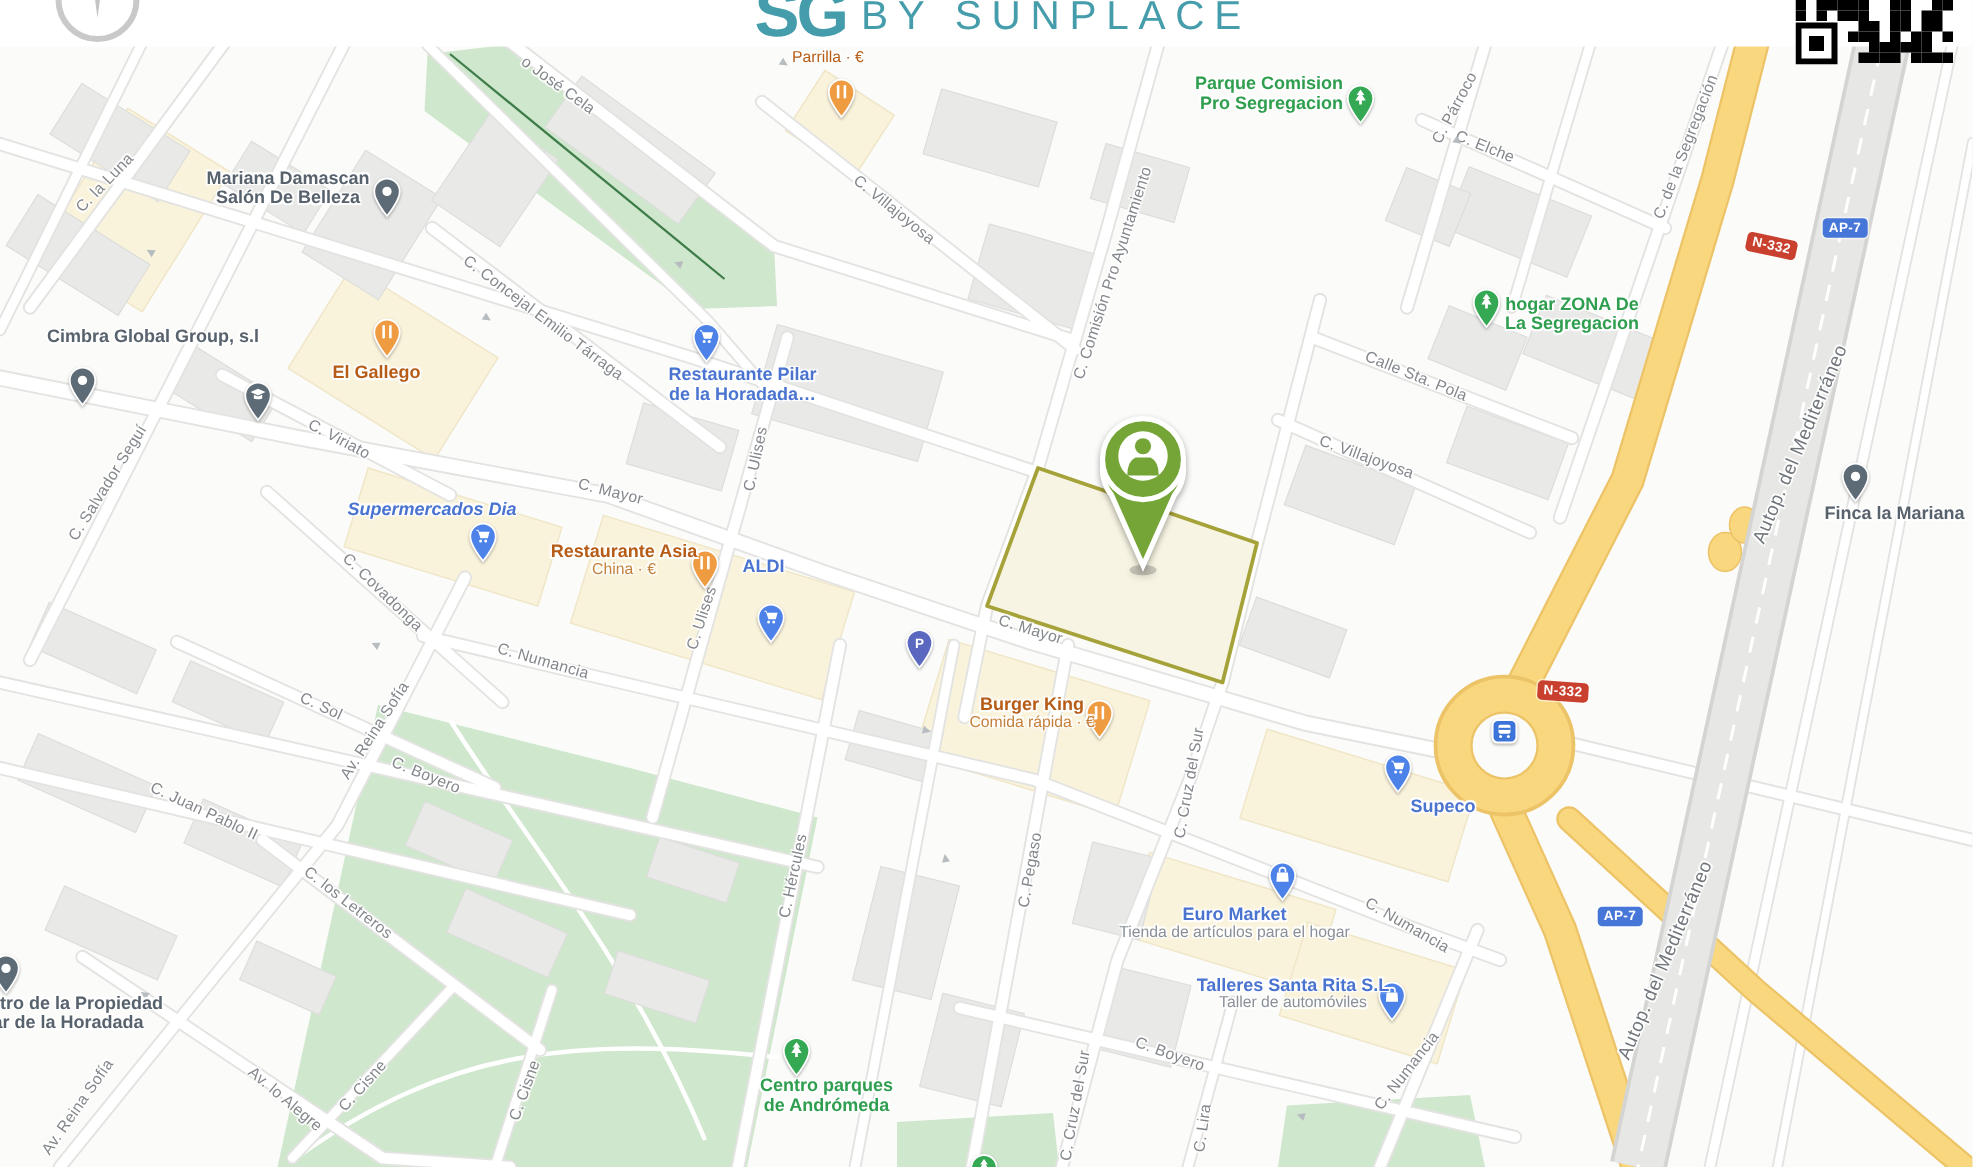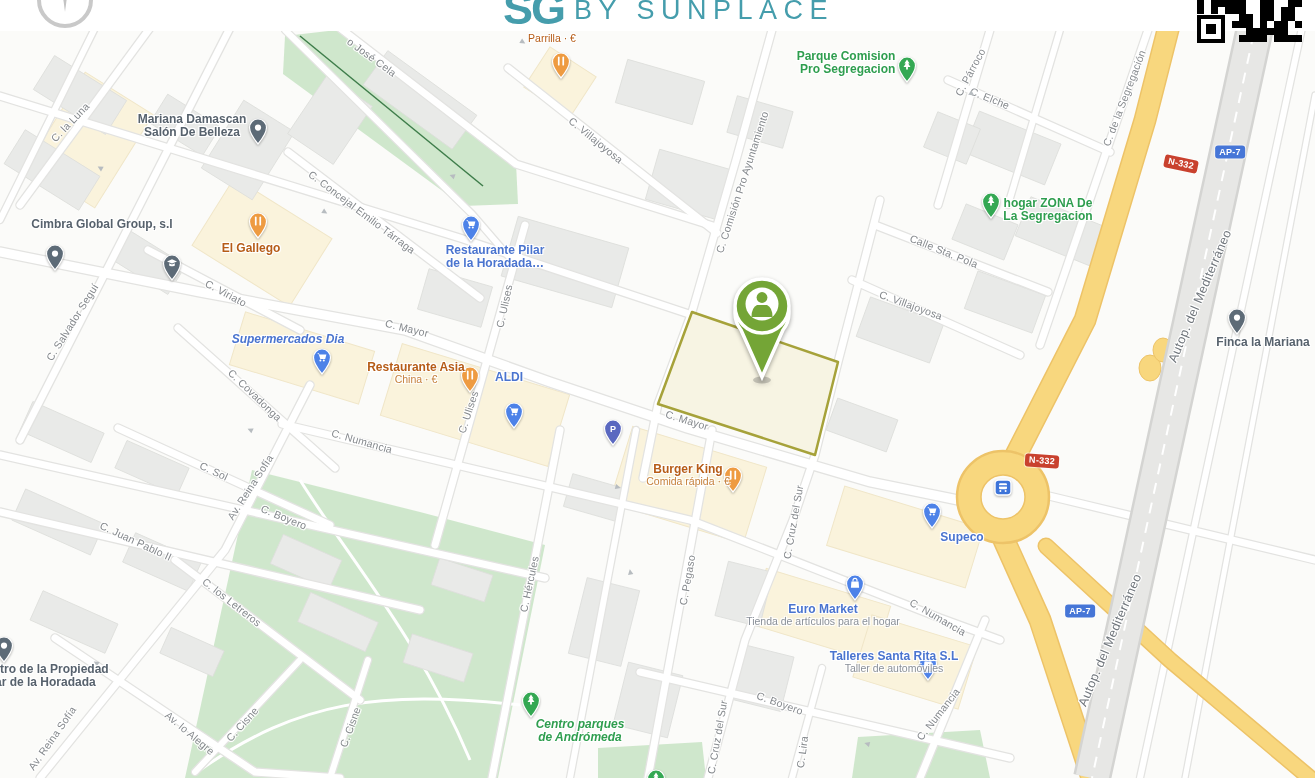--- a/index.html
+++ b/index.html
@@ -366,21 +366,21 @@
         </svg></div>
       <div class="poi shop" style="left: 823px; top: 616px;">
         <div>Euro Market</div>
         <div class="sub">Tienda de artículos para el hogar</div>
       </div>
       <div class="pin" style="left: 918px; top: 654px;"><svg width="20" height="28" viewBox="0 0 20 28">
     <path d="M10 1C5.3 1 1.5 4.9 1.5 9.6c0 6.2 8.5 16.4 8.5 16.4s8.5-10.2 8.5-16.4C18.5 4.9 14.7 1 10 1z" fill="#4d82e8" stroke="#ffffff" stroke-width="1.2"></path>
           <path d="M6.4 7.6h7.2l.5 6.2H5.9z" fill="#fff"></path>
           <path d="M8 7.6V6.4a2 2 0 0 1 4 0v1.2" fill="none" stroke="#fff" stroke-width="1.1"></path>
         </svg></div>
-      <div class="poi shop" style="left: 862px; top: 663px; margin-left: 32px;">
+      <div class="poi shop" style="left: 862px; top: 663px;">
         <div>Talleres Santa Rita S.L</div>
         <div class="sub">Taller de automóviles</div>
       </div>
       <div class="pin" style="left: 981px; top: 192px;"><svg width="20" height="28" viewBox="0 0 20 28">
     <path d="M10 1C5.3 1 1.5 4.9 1.5 9.6c0 6.2 8.5 16.4 8.5 16.4s8.5-10.2 8.5-16.4C18.5 4.9 14.7 1 10 1z" fill="#34a853" stroke="#ffffff" stroke-width="1.2"></path>
           <path d="M10 3.6 12.6 7.4h-1.5l2.4 3.6h-2.6v2.6H9.1v-2.6H6.5l2.4-3.6H7.4z" fill="#fff"></path>
         </svg></div>
       <div class="poi park" style="left: 1048px; top: 210px;">
         <div>hogar ZONA De</div>
         <div>La Segregacion</div>
@@ -397,21 +397,21 @@
           <circle cx="10" cy="9.6" r="3.1" fill="#fff"></circle>
         </svg></div>
       <div class="poi generic" style="left: 38px; top: 676px;">
         <div>Registro de la Propiedad</div>
         <div>Pilar de la Horadada</div>
       </div>
       <div class="pin" style="left: 521px; top: 691px;"><svg width="20" height="28" viewBox="0 0 20 28">
     <path d="M10 1C5.3 1 1.5 4.9 1.5 9.6c0 6.2 8.5 16.4 8.5 16.4s8.5-10.2 8.5-16.4C18.5 4.9 14.7 1 10 1z" fill="#34a853" stroke="#ffffff" stroke-width="1.2"></path>
           <path d="M10 3.6 12.6 7.4h-1.5l2.4 3.6h-2.6v2.6H9.1v-2.6H6.5l2.4-3.6H7.4z" fill="#fff"></path>
         </svg></div>
-      <div class="poi park" style="left: 580px; top: 731px; font-style: italic;">
+      <div class="poi park" style="left: 551px; top: 731px;">
         <div>Centro parques</div>
         <div>de Andrómeda</div>
       </div>
       <div class="pin" style="left: 162px; top: 254px;"><svg width="20" height="28" viewBox="0 0 20 28">
     <path d="M10 1C5.3 1 1.5 4.9 1.5 9.6c0 6.2 8.5 16.4 8.5 16.4s8.5-10.2 8.5-16.4C18.5 4.9 14.7 1 10 1z" fill="#5d6b77" stroke="#ffffff" stroke-width="1.2"></path>
           <path d="M10 5.2 15 7.4l-5 2.2-5-2.2z" fill="#fff"></path>
           <path d="M7.2 9.2v2.3c0 .9 5.6 .9 5.6 0V9.2l-2.8 1.2z" fill="#fff"></path>
         </svg></div>
       <div class="pin" style="left: 603px; top: 419px;"><svg width="20" height="28" viewBox="0 0 20 28">
     <path d="M10 1C5.3 1 1.5 4.9 1.5 9.6c0 6.2 8.5 16.4 8.5 16.4s8.5-10.2 8.5-16.4C18.5 4.9 14.7 1 10 1z" fill="#5a68c0" stroke="#ffffff" stroke-width="1.2"></path>

